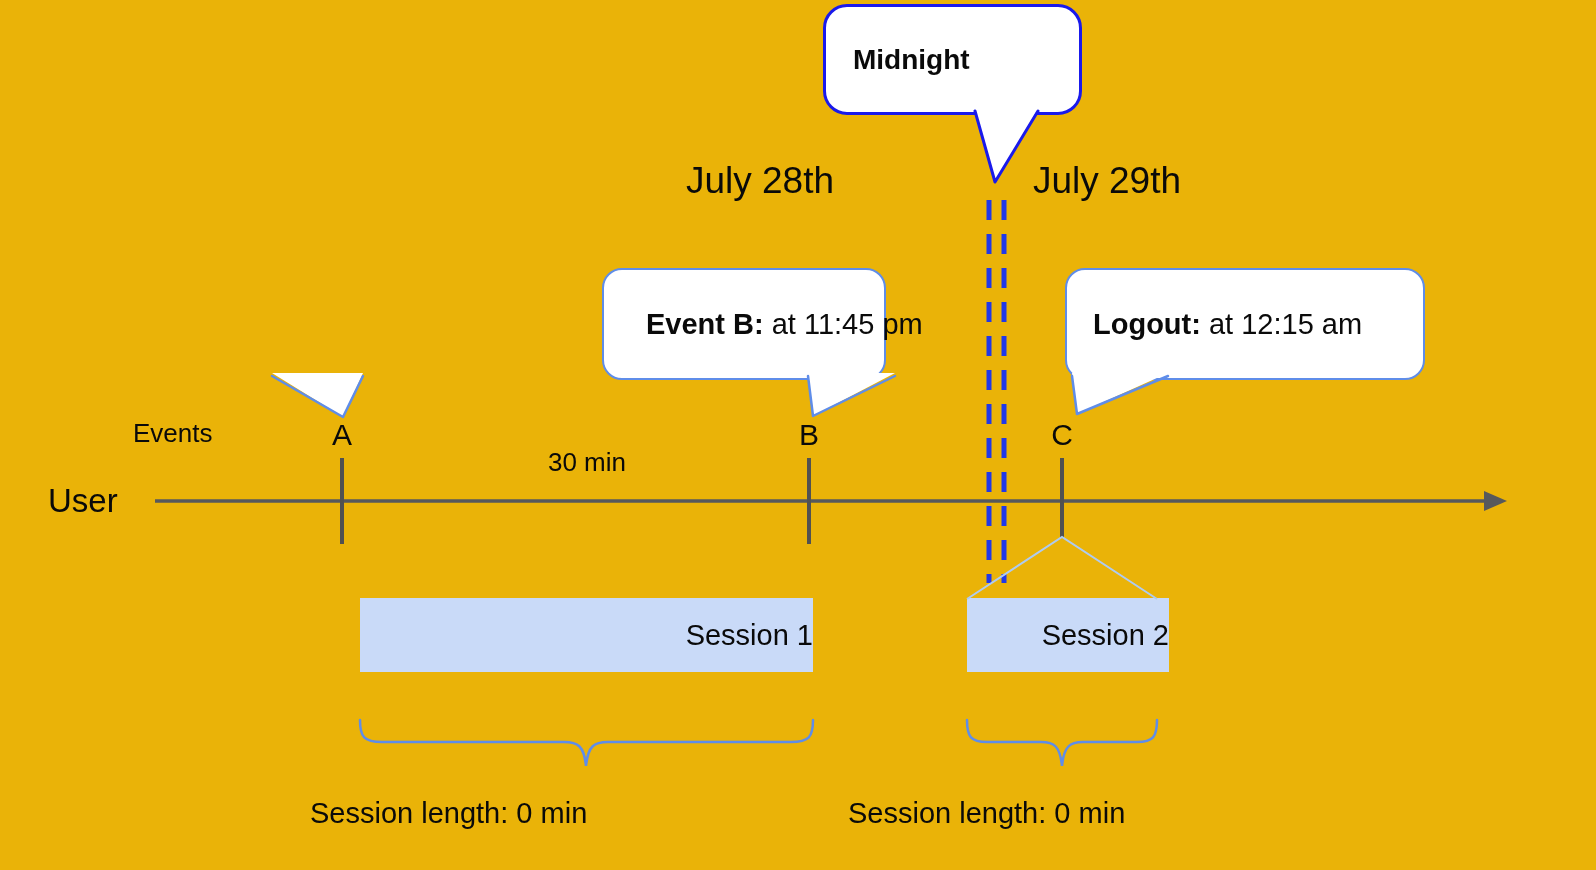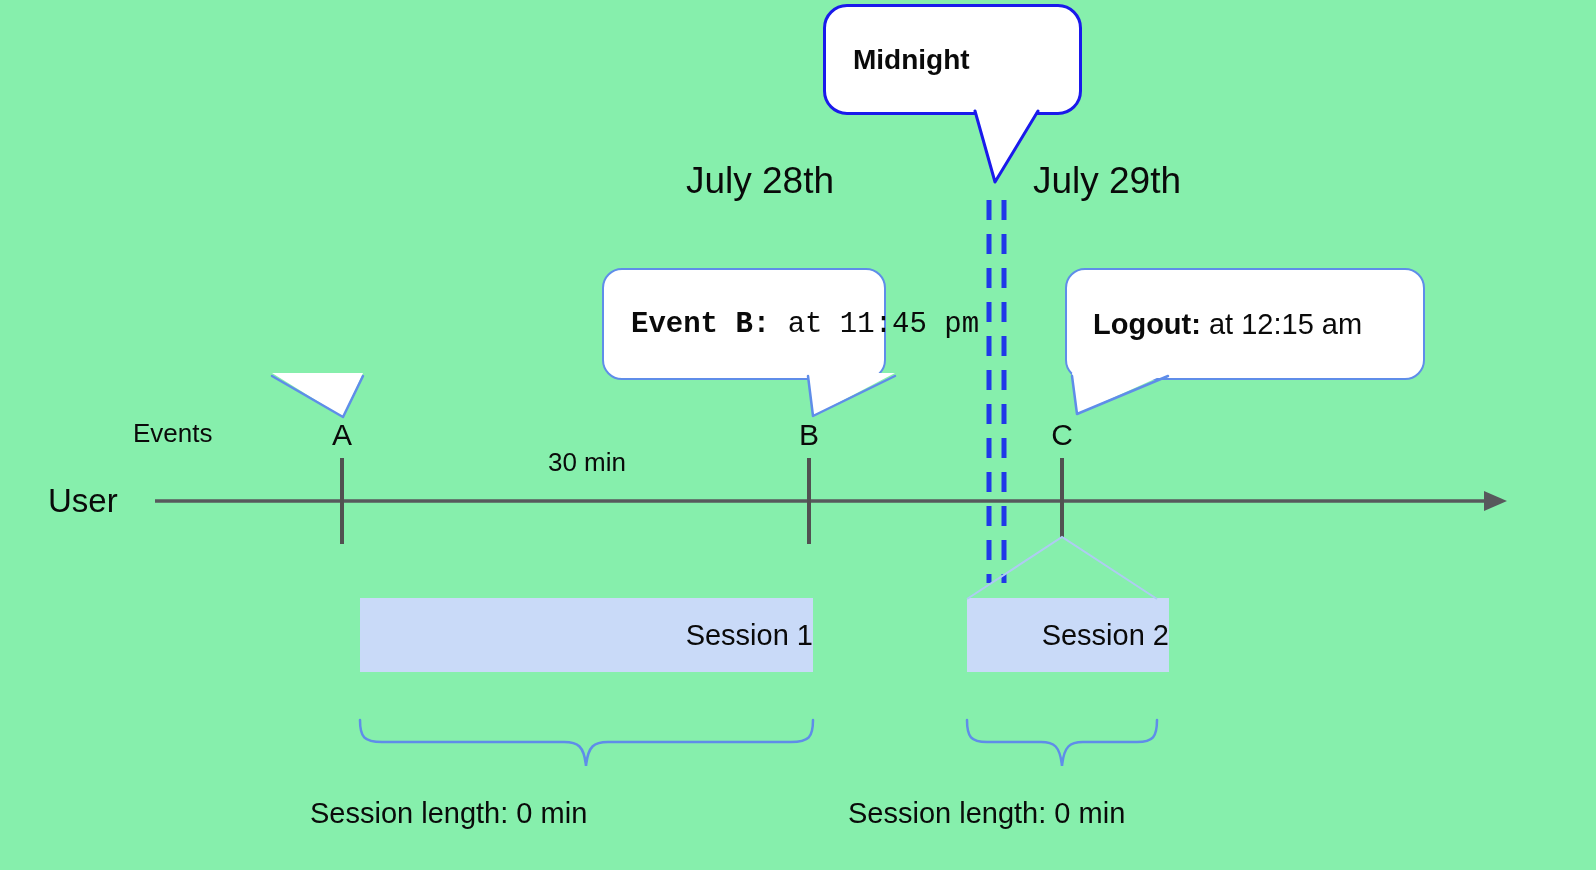--- a/index.html
+++ b/index.html
@@ -7,33 +7,33 @@
     --bubble-border-light:#5f8de9;
     --dashed-line:#2038e8;
     --session-fill:#c9daf8;
     --projection-line:#aecbf2;
     --axis-gray:#57595c;
     --text-color:#0a0a0a;
   }
   *{box-sizing:border-box;margin:0;padding:0;}
   html,body{width:1596px;height:870px;background:#ffffff;overflow:hidden;
     font-family:"Liberation Sans", sans-serif;color:var(--text-color);}
-  .stage{position:relative;width:1596px;height:870px;background:#86efac;}
+  .stage{position:relative;width:1596px;height:870px;background:#eab308;}
   svg.overlay{position:absolute;left:0;top:0;width:1596px;height:870px;z-index:5;pointer-events:none;}
 
   
   .bubble{position:absolute;background:#fff;display:flex;align-items:center;z-index:1;}
   .bubble.dark{border:3px solid var(--bubble-border-dark);border-radius:24px;}
   .bubble.light{border:2.5px solid var(--bubble-border-light);border-radius:20px;}
   .bubble .txt{font-size:29px;white-space:nowrap;}
   .bubble .txt b{font-weight:bold;}
   #midnight-bubble{left:823px;top:4px;width:259px;height:111px;padding-left:27px;}
   #midnight-bubble .txt{font-size:28px;font-weight:bold;}
   #login-bubble{left:215px;top:268px;width:358px;height:112px;padding-left:31px;}
-  #eventb-bubble{left:602px;top:268px;width:284px;height:112px;padding-left:27px;font-family:Liberation Mono, monospace;}
+  #eventb-bubble{left:602px;top:268px;width:284px;height:112px;padding-left:42px;}
   #logout-bubble{left:1018px;top:268px;width:360px;height:112px;padding-left:26px;margin-left:47px;}
 
   
   .date-label{position:absolute;top:160px;width:240px;text-align:center;font-size:37px;}
   #july28{left:640px;}
   #july29{left:987px;}
 
   
   .axis-label{position:absolute;font-size:26px;}
   #events-label{left:133px;top:418px;}

